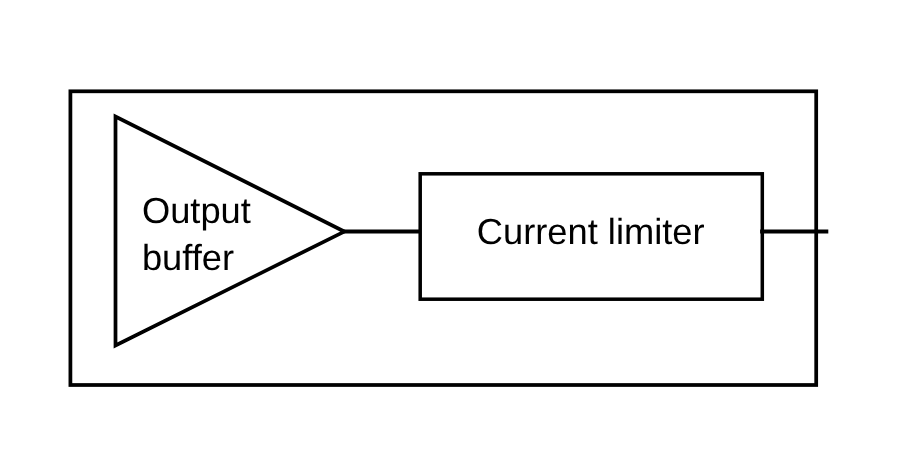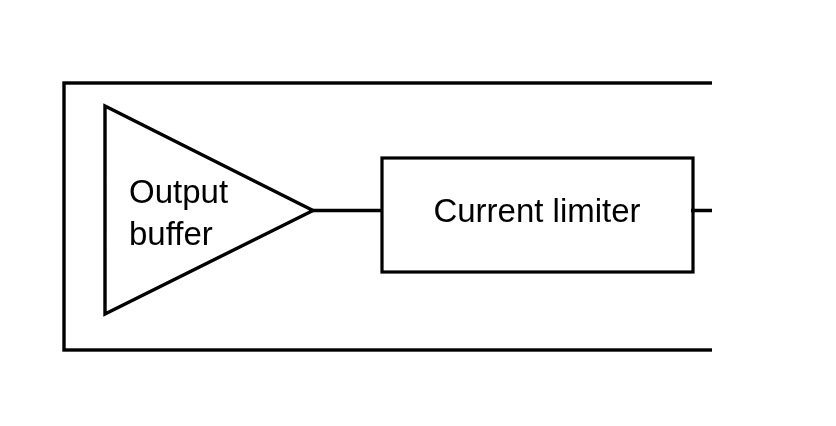--- a/index.html
+++ b/index.html
@@ -7,20 +7,21 @@
     padding: 0;
     background: #ffffff;
   }
   .canvas {
     position: relative;
     width: 712px;
     height: 426px;
     background: #ffffff;
     overflow: hidden;
     font-family: "Liberation Sans", sans-serif;
+    padding-left: 41px;
   }
   .diagram-svg {
     position: absolute;
     top: 0;
     left: 0;
     width: 836px;
     height: 426px;
     display: block;
   }
   .block-label {

